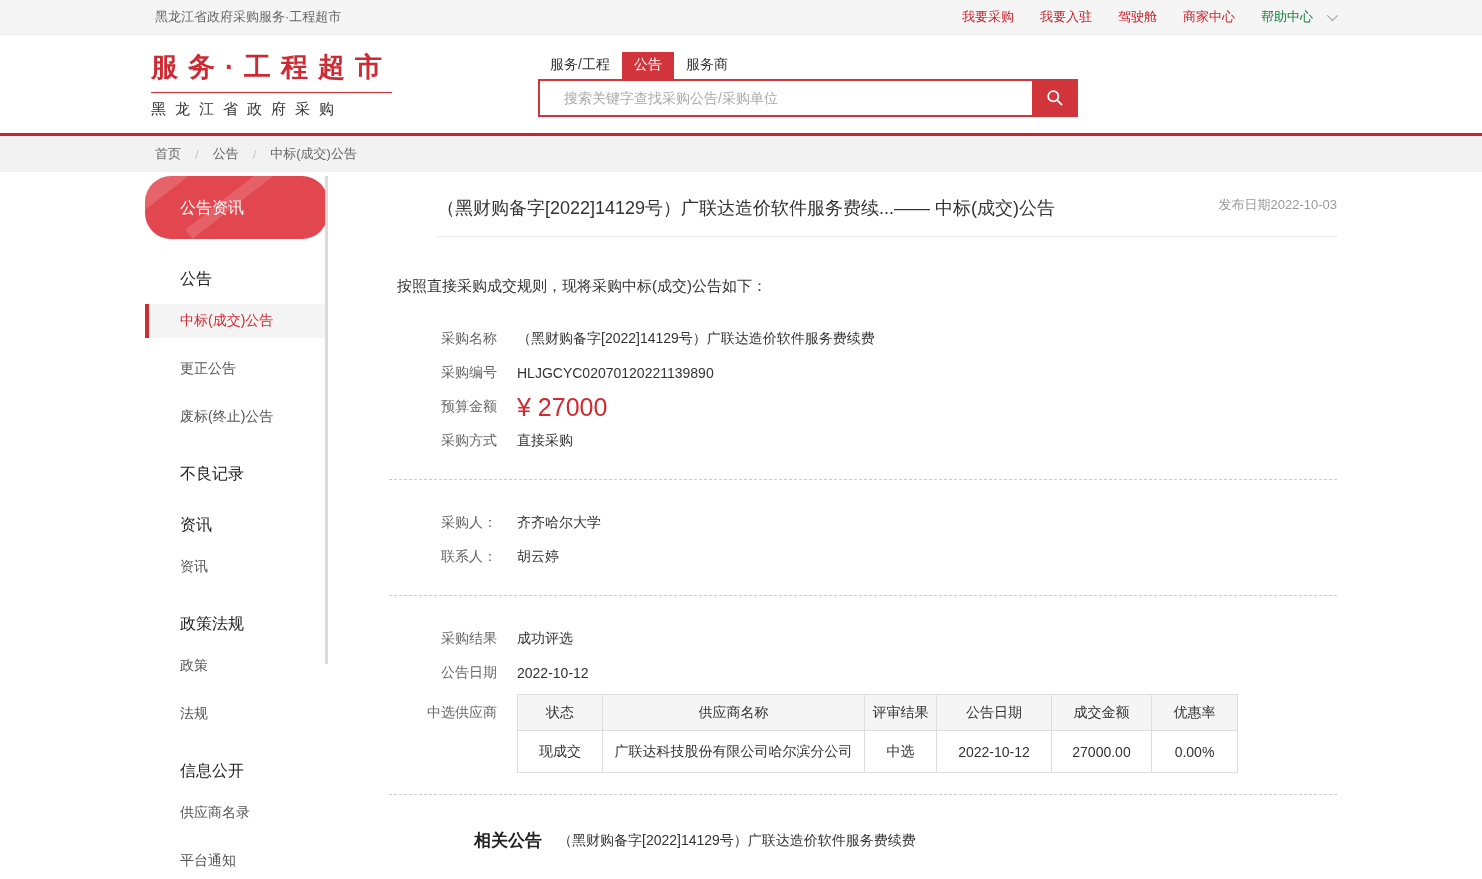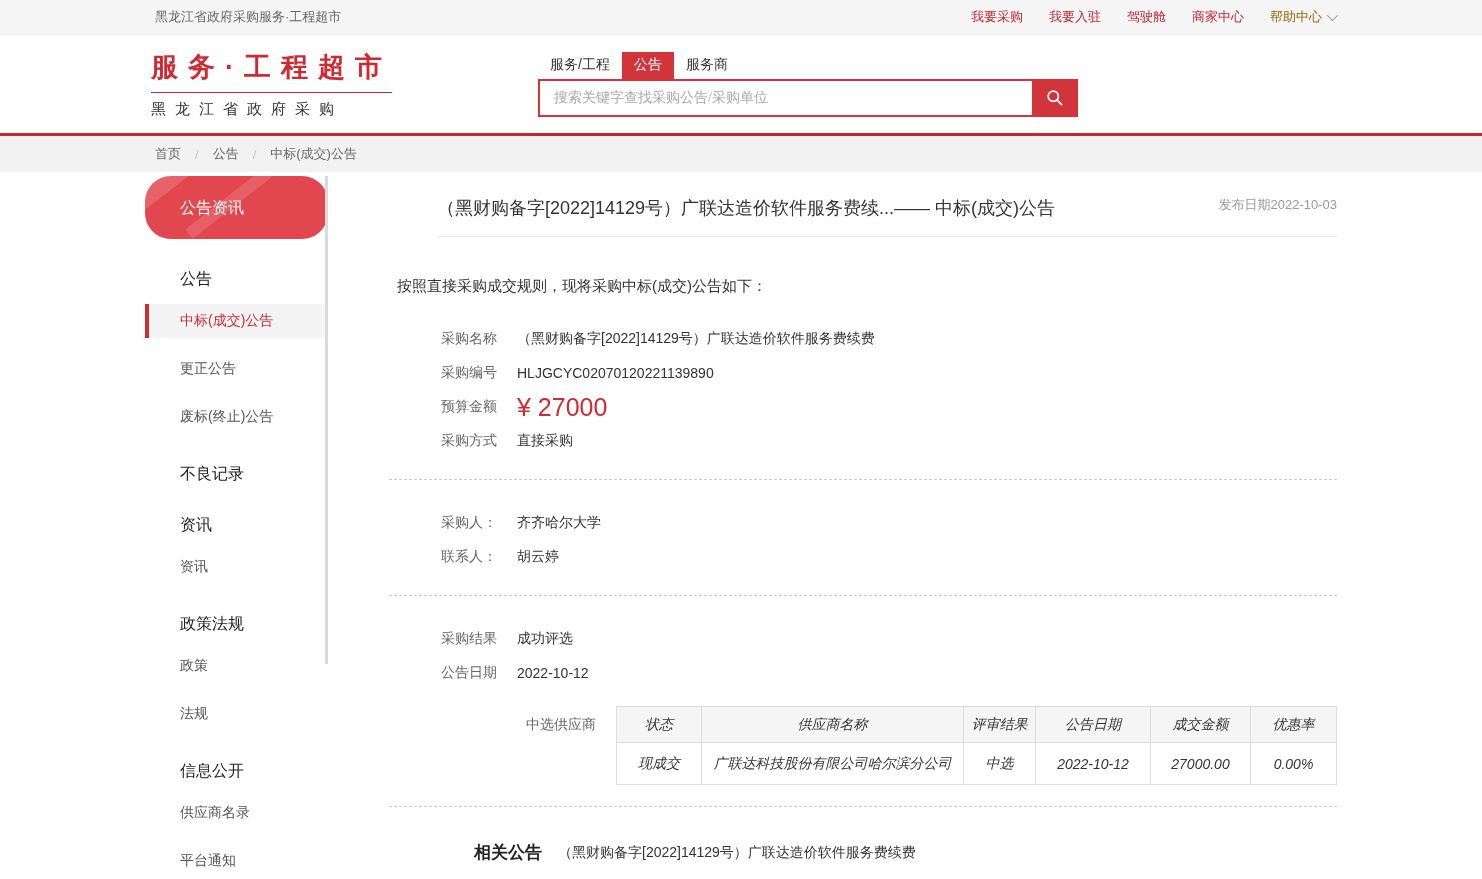--- a/index.html
+++ b/index.html
@@ -7,37 +7,37 @@
     font-family:"Liberation Sans","DejaVu Sans",sans-serif; }
   a { text-decoration:none; cursor:pointer; }
   .container { width:1192px; margin:0 auto; }
 
   
   .topbar { height:35px; background:#f5f5f5; border-bottom:1px solid #ececec; }
   .topbar-inner { display:flex; justify-content:space-between; align-items:center; height:100%; padding:0 2px 0 10px; }
   .site-title { font-size:13px; color:#666; }
   .topbar-links { display:flex; align-items:center; gap:26px; }
   .tlink { font-size:13px; color:#c9242e; }
-  .tlink.help { color:#a16207; display:inline-flex; align-items:center; gap:5px; }
+  .tlink.help { color:#15803d; display:inline-flex; align-items:center; gap:14px; }
   .chev { width:8px; height:8px; border-right:1px solid #999; border-bottom:1px solid #999;
     transform:rotate(45deg) translateY(-2px); display:inline-block; }
 
   
   .header { height:98px; background:#fff; }
   .header-inner { display:flex; align-items:center; height:100%; padding-left:6px; }
   .logo-main { color:#cf2a32; font-size:27px; font-weight:bold; letter-spacing:10px;
     padding-bottom:7px; border-bottom:1px solid #cf2a32; white-space:nowrap; }
   .logo-sub { color:#333; font-size:15px; letter-spacing:9px; margin-top:7px; white-space:nowrap; }
   .search-block { margin-left:146px; width:540px; }
   .search-tabs { display:flex; align-items:flex-end; }
   .stab { font-size:14px; color:#333; padding:4px 12px 5px; cursor:pointer; }
   .stab.active { background:#d2343b; color:#fff; }
   .search-box { display:flex; border:2px solid #d2343b; height:38px; }
-  .search-input { flex:1; border:none; outline:none; padding:0 14px; font-size:14px; color:#333;
-    font-family:Liberation Serif, serif; }
+  .search-input { flex:1; border:none; outline:none; padding:0 24px; font-size:14px; color:#333;
+    font-family:Liberation Sans, sans-serif; }
   .search-input::placeholder { color:#a9a9a9; }
   .search-btn { width:44px; background:#d2343b; border:none; cursor:pointer;
     display:flex; align-items:center; justify-content:center; }
 
   .redline { height:3px; background:#c9242e; }
 
   
   .crumb-bar { height:36px; background:#f2f2f2; }
   .crumbs { display:flex; align-items:center; height:100%; gap:14px; padding-left:10px; }
   .crumb { font-size:13px; color:#666; }
@@ -65,23 +65,23 @@
   .article-head h1 { font-size:18px; color:#333; font-weight:normal; }
   .pub-date { font-size:13px; color:#999; white-space:nowrap; margin-left:20px; }
   .intro { font-size:15px; color:#333; margin:40px 0 0 8px; }
   .fields { margin-top:26px; }
   .frow { display:flex; align-items:center; min-height:34px; }
   .flabel { width:108px; text-align:right; font-size:14px; color:#666; flex:0 0 108px; }
   .fvalue { margin-left:20px; font-size:14px; color:#333; }
   .fvalue.price { color:#d02a32; font-size:25px; }
   .dash { border-top:1px dashed #ccc; margin:21px 0; }
 
-  .table-wrap { display:flex; align-items:flex-start; margin-top:16px;justify-content:flex-end; }
+  .table-wrap { display:flex; align-items:flex-start; margin-top:4px; }
   .table-wrap .flabel { line-height:36px; }
-  table { border-collapse:collapse; margin-left:20px; table-layout:fixed;font-style:italic; }
+  table { border-collapse:collapse; margin-left:20px; table-layout:fixed; }
   th, td { border:1px solid #ddd; text-align:center; font-size:14px; color:#333; }
   th { background:#f5f5f5; font-weight:normal; height:36px; }
   td { height:42px; }
   .c-status { width:85px; } .c-name { width:262px; } .c-result { width:72px; }
   .c-date { width:115px; } .c-amount { width:100px; } .c-rate { width:86px; }
 
   .related { margin-top:34px; padding-left:85px; display:flex; align-items:center; }
   .rel-title { font-size:17px; font-weight:bold; color:#222; }
   .rel-link { font-size:14px; color:#333; margin-left:16px; }
 </style>

